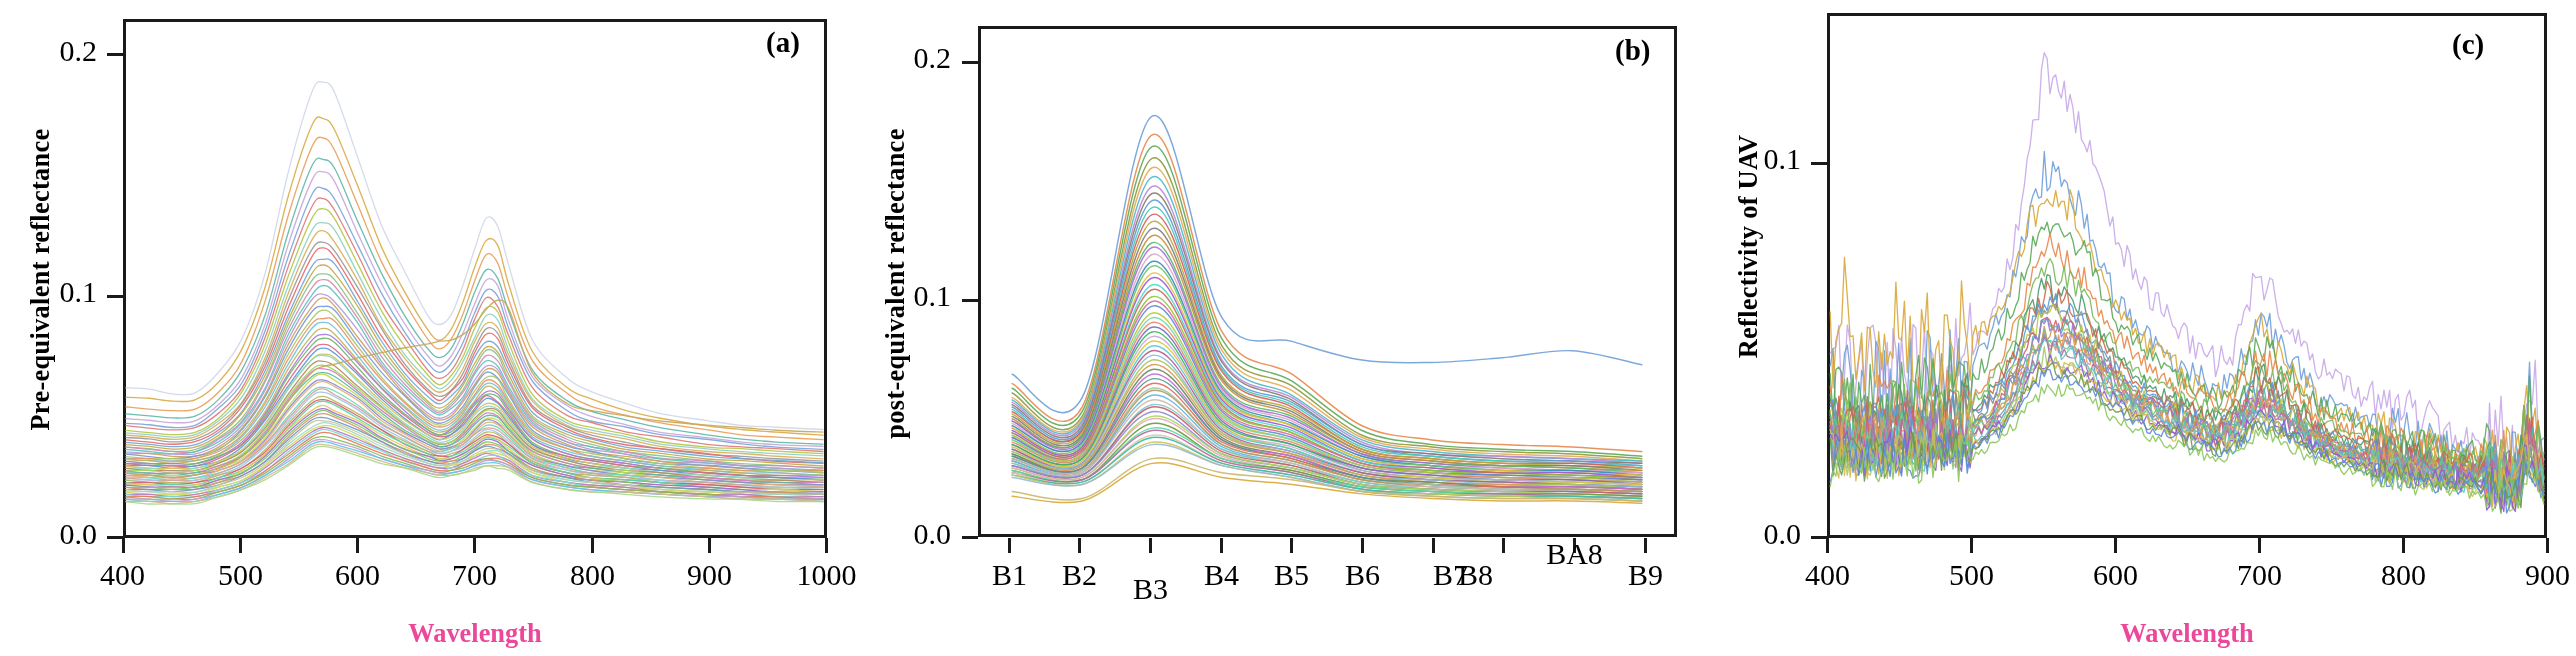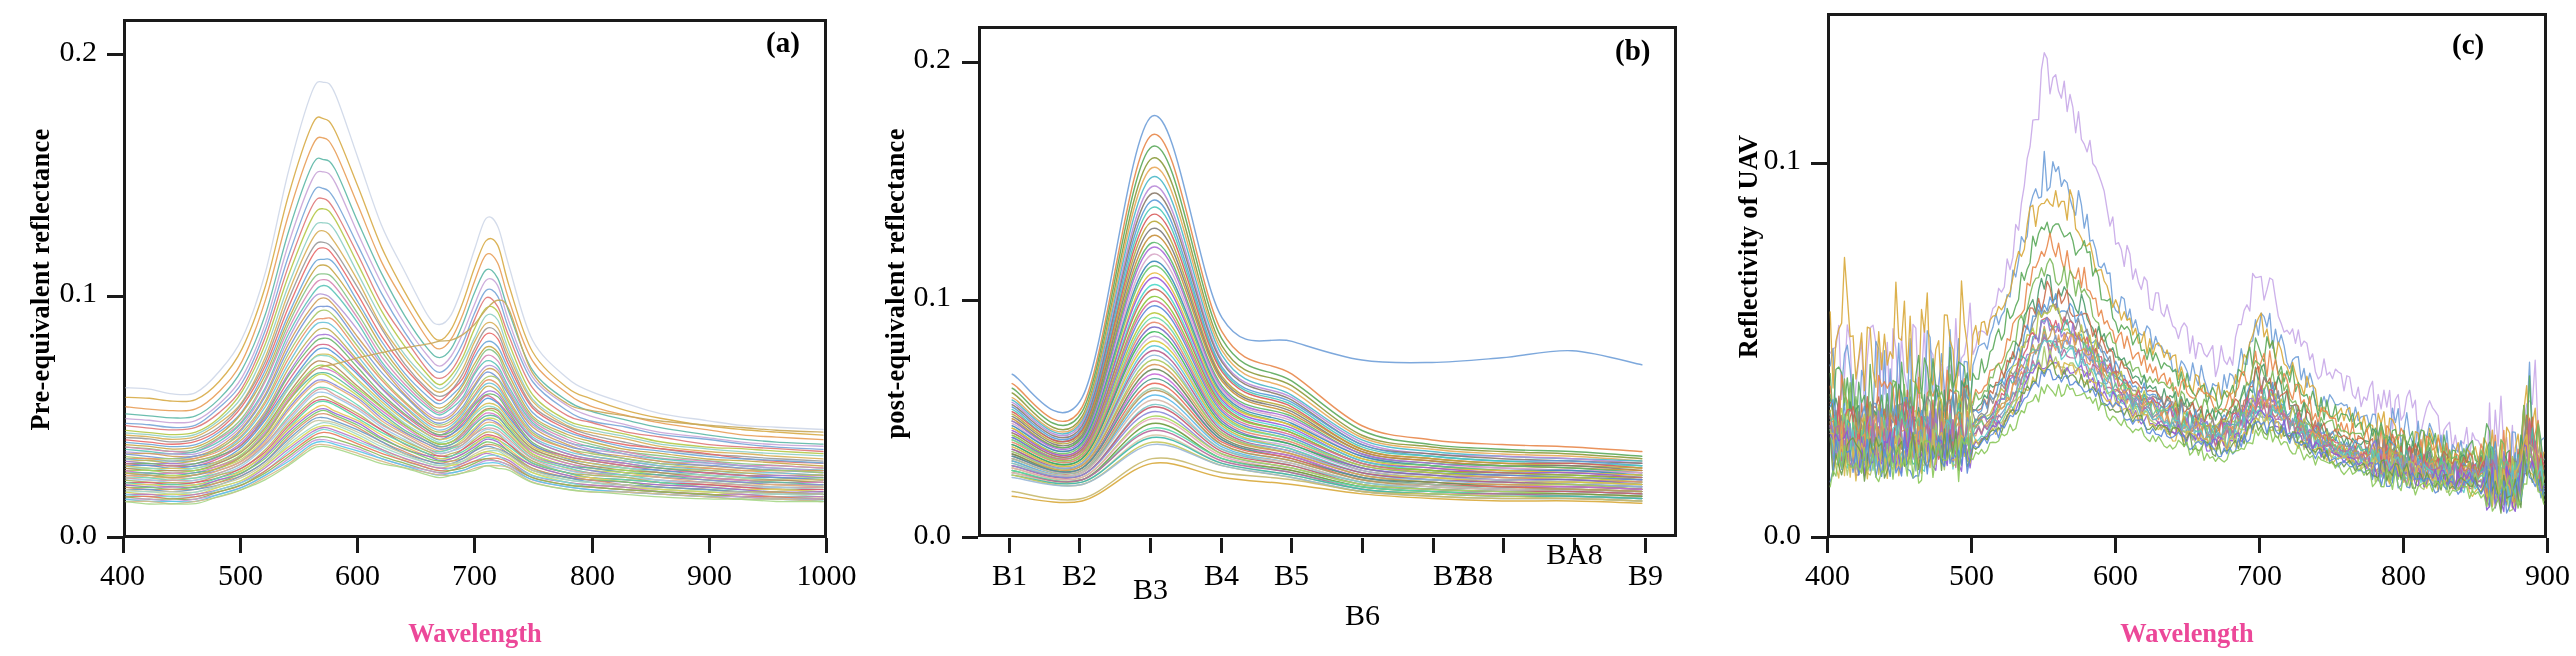--- a/index.html
+++ b/index.html
@@ -190,21 +190,21 @@
         <div class="xtick-label" style="left: 98px; width: 119px; top: 558px;">B1</div>
         <div class="xtick-mark" style="left: 226px; top: 538px; height: 14.5px;"></div>
         <div class="xtick-label" style="left: 168px; width: 119px; top: 558px;">B2</div>
         <div class="xtick-mark" style="left: 297px; top: 538px; height: 14.5px;"></div>
         <div class="xtick-label" style="left: 239px; width: 119px; top: 572px;">B3</div>
         <div class="xtick-mark" style="left: 368px; top: 538px; height: 14.5px;"></div>
         <div class="xtick-label" style="left: 310px; width: 119px; top: 558px;">B4</div>
         <div class="xtick-mark" style="left: 438px; top: 538px; height: 14.5px;"></div>
         <div class="xtick-label" style="left: 380px; width: 119px; top: 558px; text-align: center;">B5</div>
         <div class="xtick-mark" style="left: 509px; top: 538px; height: 14.5px;"></div>
-        <div class="xtick-label" style="left: 451px; width: 119px; top: 558px; margin-top: 40px;">B6</div>
+        <div class="xtick-label" style="left: 451px; width: 119px; top: 558px;">B6</div>
         <div class="xtick-mark" style="left: 580px; top: 538px; height: 14.5px;"></div>
         <div class="xtick-label" style="left: 539px; width: 119px; top: 558px;">B7</div>
         <div class="xtick-mark" style="left: 650px; top: 538px; height: 14.5px;"></div>
         <div class="xtick-label" style="left: 564px; width: 119px; top: 558px;">B8</div>
         <div class="xtick-mark" style="left: 721px; top: 538px; height: 14.5px;"></div>
         <div class="xtick-label" style="left: 663px; width: 119px; top: 537px;">BA8</div>
         <div class="xtick-mark" style="left: 792px; top: 538px; height: 14.5px;"></div>
         <div class="xtick-label" style="left: 734px; width: 119px; top: 558px;">B9</div>
         <div class="ytick-mark" style="left: 110px; top: 536px; width: 16px;"></div>
         <div class="ytick-label" style="left: -73px; width: 172px; top: 517px;">0.0</div>

